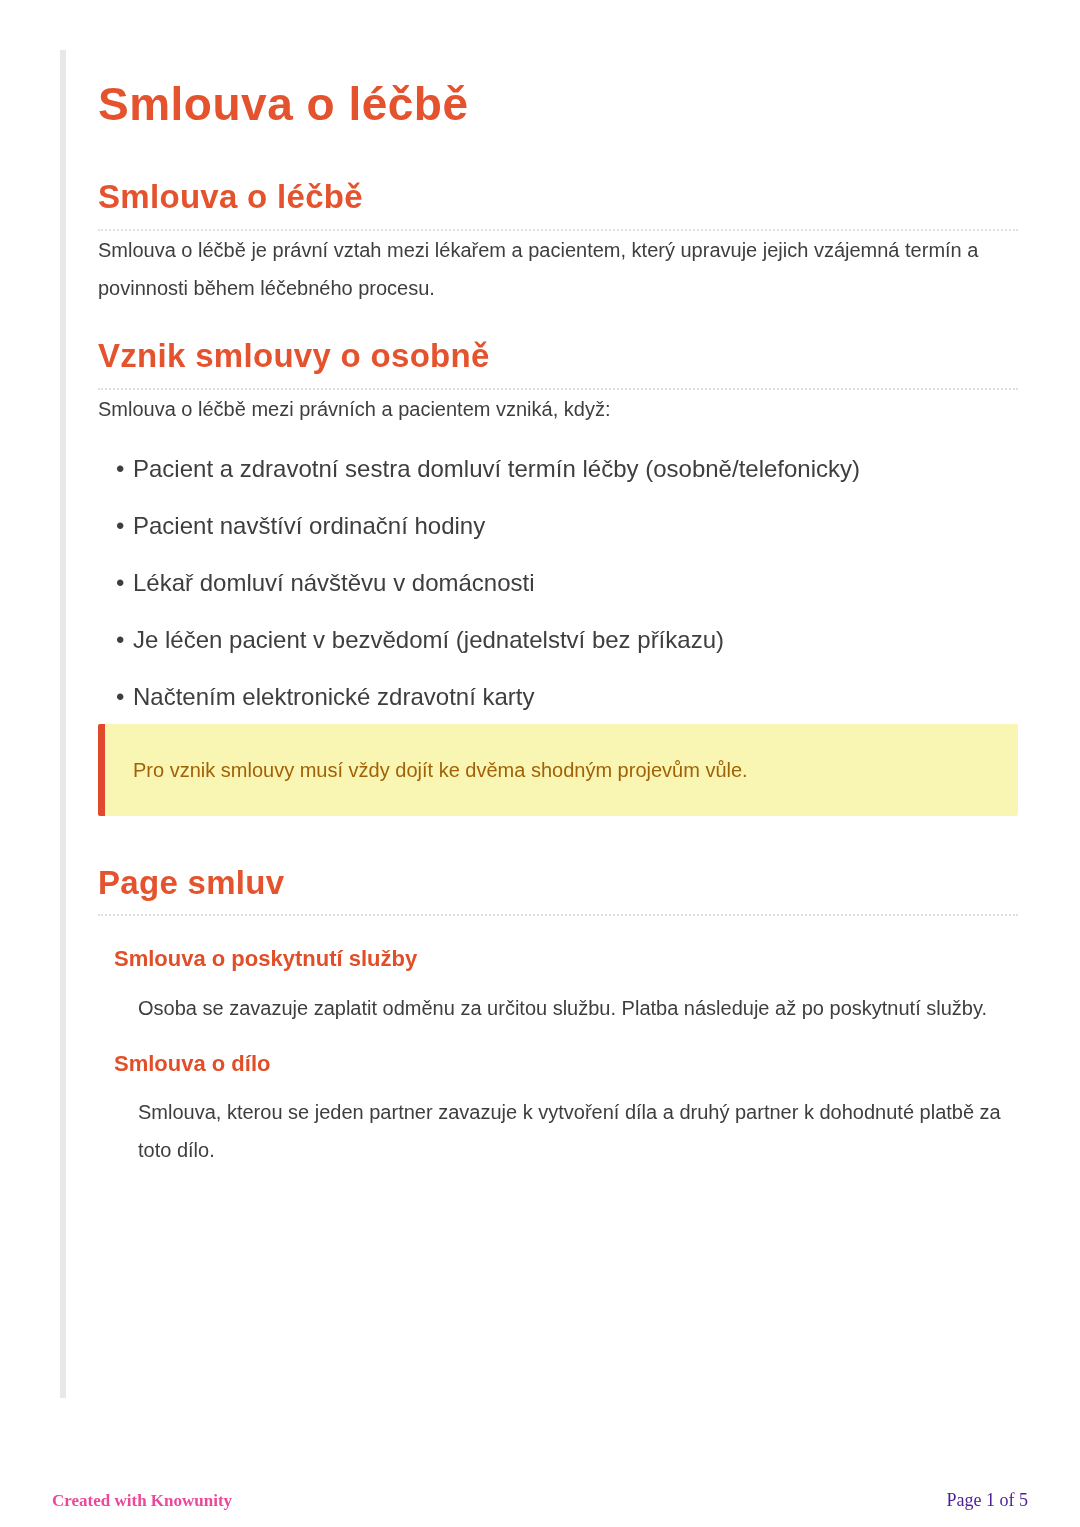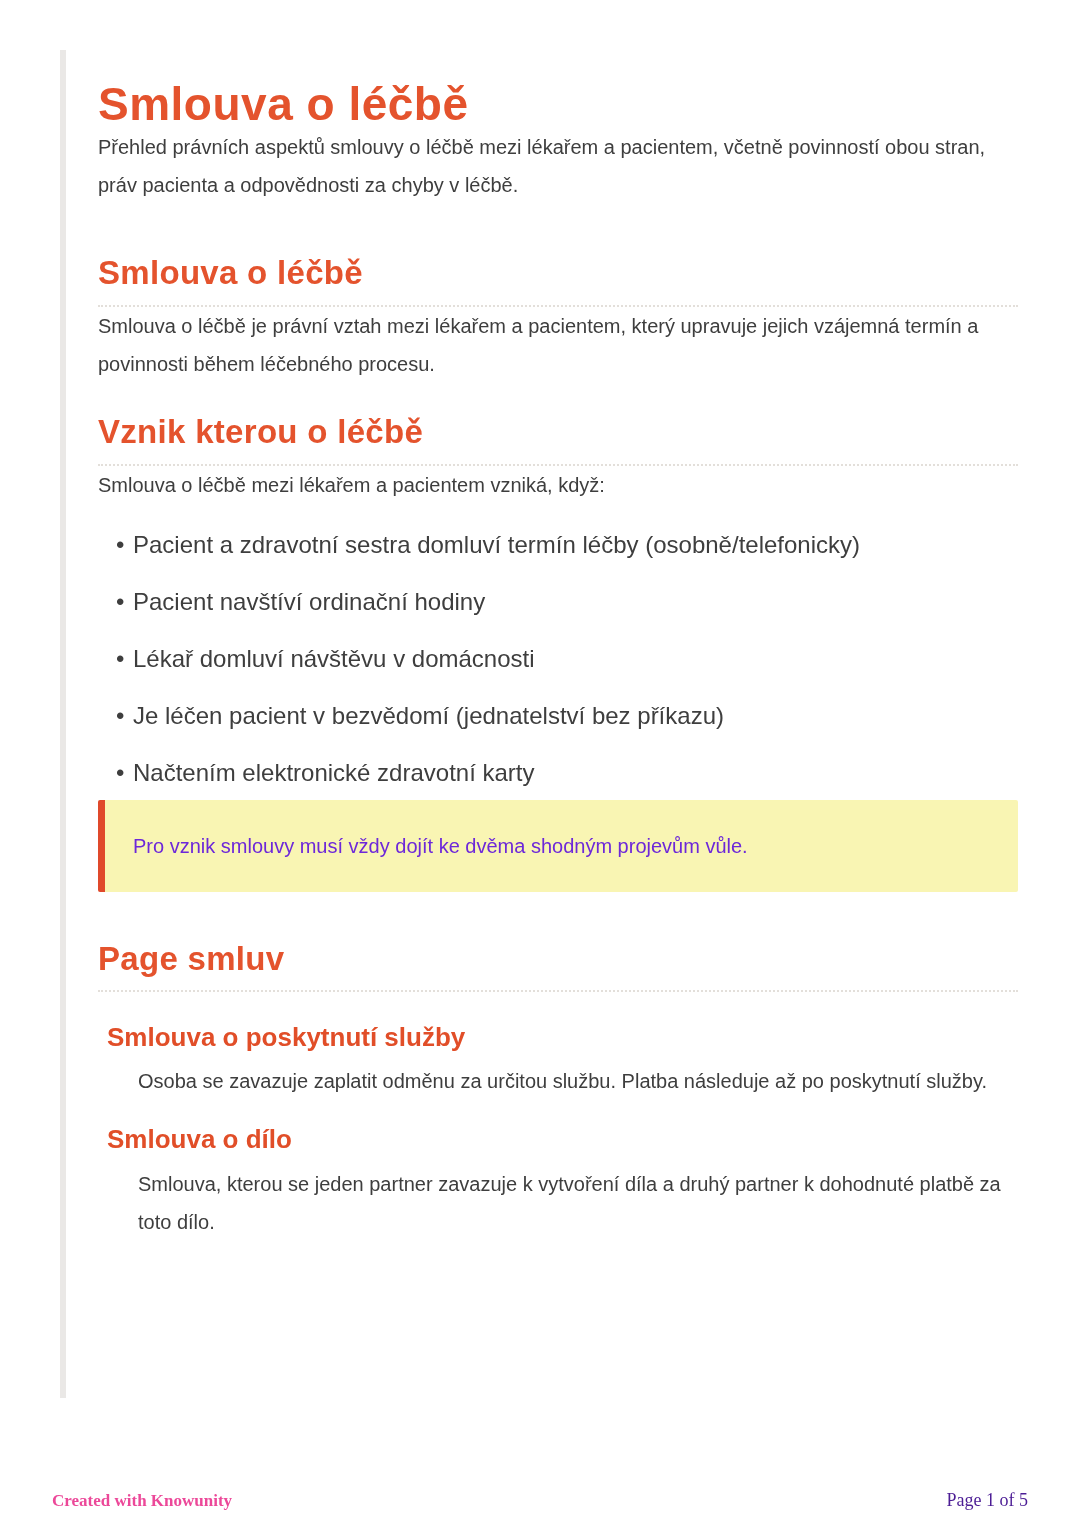--- a/index.html
+++ b/index.html
@@ -90,27 +90,27 @@
     width: 920px;
     background: #f9f5b3;
     border-left: 7px solid #e0492b;
     border-radius: 2px;
     padding: 27px 30px 27px 28px;
   }
   .callout p {
     margin: 0;
     font-size: 20px;
     line-height: 38px;
-    color: #6d28d9;
+    color: #a16207;
   }
 
   h3.subsection-heading {
-    margin: 9px;
+    margin: 16px;
     margin-top: 30px;
-    font-size: 26px;
+    font-size: 22px;
     line-height: 1.2;
     font-weight: 700;
     color: #e14e28;
   }
   #subsection-dilo-heading { margin-top: 24px; }
 
   p.indented {
     margin-left: 40px;
     width: 888px;
     box-sizing: border-box;
@@ -132,29 +132,28 @@
 </style>
 </head>
 <body>
 
 <div class="side-rule"></div>
 
 <div class="content">
 
   <h1 class="doc-title">Smlouva o léčbě</h1>
 
-  <p class="body-text intro">Přehled právních aspektů smlouvy o léčbě mezi lékařem a pacientem, včetně povinností obou stran, práv pacienta a odpovědnosti za chyby v léčbě.</p>
 
   <h2 class="section-heading" id="section-smlouva-heading">Smlouva o léčbě</h2>
 
   <p class="body-text section-body">Smlouva o léčbě je právní vztah mezi lékařem a pacientem, který upravuje jejich vzájemná termín a povinnosti během léčebného procesu.</p>
 
-  <h2 class="section-heading" id="section-vznik-heading">Vznik kterou o léčbě</h2>
+  <h2 class="section-heading" id="section-vznik-heading">Vznik smlouvy o osobně</h2>
 
-  <p class="body-text section-body">Smlouva o léčbě mezi lékařem a pacientem vzniká, když:</p>
+  <p class="body-text section-body">Smlouva o léčbě mezi právních a pacientem vzniká, když:</p>
 
   <ul class="bullet-list">
     <li>
       <span class="bullet-marker">•</span><span>Pacient a zdravotní sestra domluví termín léčby (osobně/telefonicky)</span>
     </li>
     <li>
       <span class="bullet-marker">•</span><span>Pacient navštíví ordinační hodiny</span>
     </li>
     <li>
       <span class="bullet-marker">•</span><span>Lékař domluví návštěvu v domácnosti</span>

